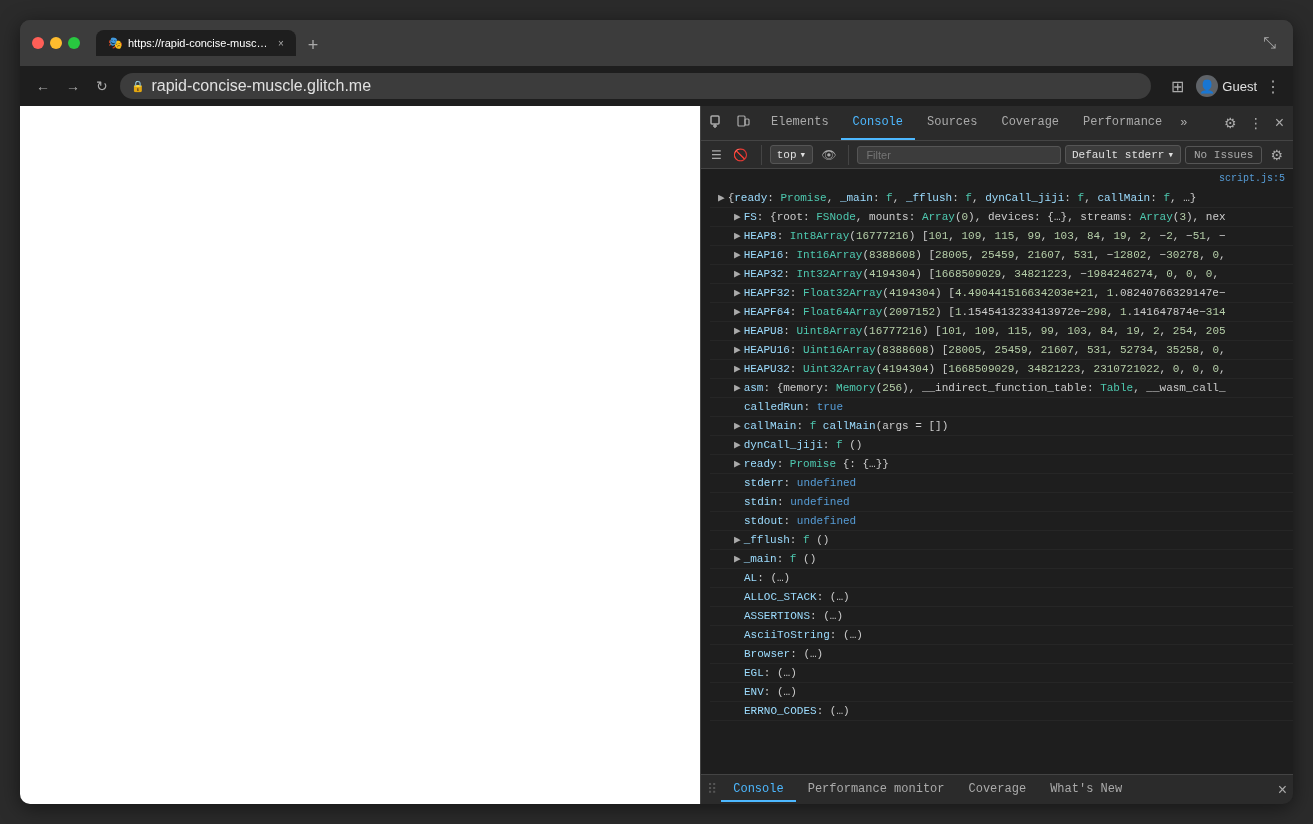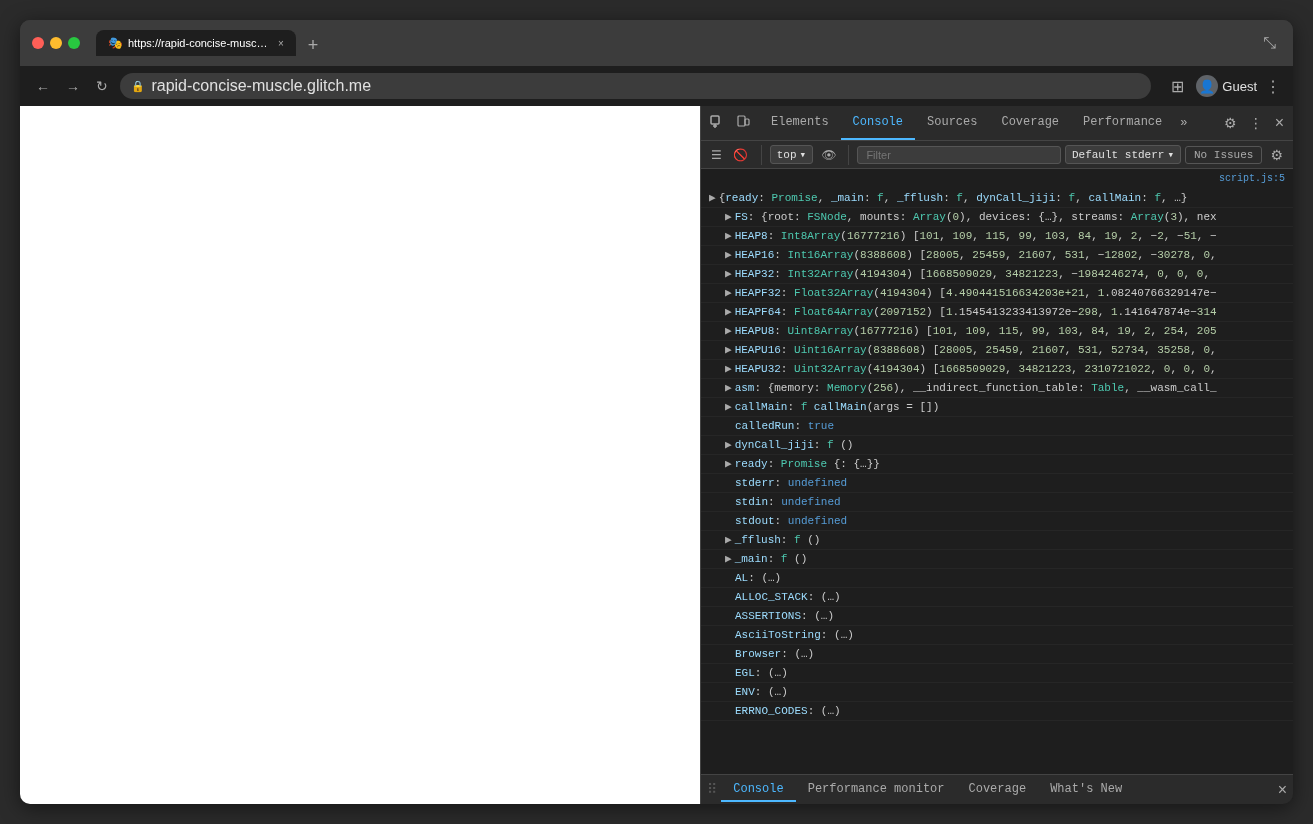--- a/index.html
+++ b/index.html
@@ -320,20 +320,21 @@
       cursor: pointer;
     }
 
     
     .console-output {
       flex: 1;
       overflow-y: auto;
       font-size: 11px;
       line-height: 16px;
       background: #1e1e1e;
+      padding-left: 9px;
     }
     .console-line {
       padding: 1px 8px;
       border-bottom: 1px solid rgba(255,255,255,0.04);
       white-space: nowrap;
       overflow: hidden;
       text-overflow: ellipsis;
     }
 
     .script-ref {
@@ -512,22 +513,22 @@
           <div class="console-line"><span style="display:inline-block;width:16px;"></span><span class="expand-arrow">▶</span><span><span style="color:#9cdcfe">FS</span>: {root: <span style="color:#4ec9b0">FSNode</span>, mounts: <span style="color:#4ec9b0">Array</span>(<span style="color:#b5cea8">0</span>), devices: {…}, streams: <span style="color:#4ec9b0">Array</span>(<span style="color:#b5cea8">3</span>), nex</span></div>
           <div class="console-line"><span style="display:inline-block;width:16px;"></span><span class="expand-arrow">▶</span><span><span style="color:#9cdcfe">HEAP8</span>: <span style="color:#4ec9b0">Int8Array</span>(<span style="color:#b5cea8">16777216</span>) [<span style="color:#b5cea8">101</span>, <span style="color:#b5cea8">109</span>, <span style="color:#b5cea8">115</span>, <span style="color:#b5cea8">99</span>, <span style="color:#b5cea8">103</span>, <span style="color:#b5cea8">84</span>, <span style="color:#b5cea8">19</span>, <span style="color:#b5cea8">2</span>, −<span style="color:#b5cea8">2</span>, −<span style="color:#b5cea8">51</span>, −</span></div>
           <div class="console-line"><span style="display:inline-block;width:16px;"></span><span class="expand-arrow">▶</span><span><span style="color:#9cdcfe">HEAP16</span>: <span style="color:#4ec9b0">Int16Array</span>(<span style="color:#b5cea8">8388608</span>) [<span style="color:#b5cea8">28005</span>, <span style="color:#b5cea8">25459</span>, <span style="color:#b5cea8">21607</span>, <span style="color:#b5cea8">531</span>, −<span style="color:#b5cea8">12802</span>, −<span style="color:#b5cea8">30278</span>, <span style="color:#b5cea8">0</span>,</span></div>
           <div class="console-line"><span style="display:inline-block;width:16px;"></span><span class="expand-arrow">▶</span><span><span style="color:#9cdcfe">HEAP32</span>: <span style="color:#4ec9b0">Int32Array</span>(<span style="color:#b5cea8">4194304</span>) [<span style="color:#b5cea8">1668509029</span>, <span style="color:#b5cea8">34821223</span>, −<span style="color:#b5cea8">1984246274</span>, <span style="color:#b5cea8">0</span>, <span style="color:#b5cea8">0</span>, <span style="color:#b5cea8">0</span>,</span></div>
           <div class="console-line"><span style="display:inline-block;width:16px;"></span><span class="expand-arrow">▶</span><span><span style="color:#9cdcfe">HEAPF32</span>: <span style="color:#4ec9b0">Float32Array</span>(<span style="color:#b5cea8">4194304</span>) [<span style="color:#b5cea8">4.490441516634203e+21</span>, <span style="color:#b5cea8">1</span>.08240766329147e−</span></div>
           <div class="console-line"><span style="display:inline-block;width:16px;"></span><span class="expand-arrow">▶</span><span><span style="color:#9cdcfe">HEAPF64</span>: <span style="color:#4ec9b0">Float64Array</span>(<span style="color:#b5cea8">2097152</span>) [<span style="color:#b5cea8">1</span>.1545413233413972e−<span style="color:#b5cea8">298</span>, <span style="color:#b5cea8">1</span>.141647874e−<span style="color:#b5cea8">314</span></span></div>
           <div class="console-line"><span style="display:inline-block;width:16px;"></span><span class="expand-arrow">▶</span><span><span style="color:#9cdcfe">HEAPU8</span>: <span style="color:#4ec9b0">Uint8Array</span>(<span style="color:#b5cea8">16777216</span>) [<span style="color:#b5cea8">101</span>, <span style="color:#b5cea8">109</span>, <span style="color:#b5cea8">115</span>, <span style="color:#b5cea8">99</span>, <span style="color:#b5cea8">103</span>, <span style="color:#b5cea8">84</span>, <span style="color:#b5cea8">19</span>, <span style="color:#b5cea8">2</span>, <span style="color:#b5cea8">254</span>, <span style="color:#b5cea8">205</span></span></div>
           <div class="console-line"><span style="display:inline-block;width:16px;"></span><span class="expand-arrow">▶</span><span><span style="color:#9cdcfe">HEAPU16</span>: <span style="color:#4ec9b0">Uint16Array</span>(<span style="color:#b5cea8">8388608</span>) [<span style="color:#b5cea8">28005</span>, <span style="color:#b5cea8">25459</span>, <span style="color:#b5cea8">21607</span>, <span style="color:#b5cea8">531</span>, <span style="color:#b5cea8">52734</span>, <span style="color:#b5cea8">35258</span>, <span style="color:#b5cea8">0</span>,</span></div>
           <div class="console-line"><span style="display:inline-block;width:16px;"></span><span class="expand-arrow">▶</span><span><span style="color:#9cdcfe">HEAPU32</span>: <span style="color:#4ec9b0">Uint32Array</span>(<span style="color:#b5cea8">4194304</span>) [<span style="color:#b5cea8">1668509029</span>, <span style="color:#b5cea8">34821223</span>, <span style="color:#b5cea8">2310721022</span>, <span style="color:#b5cea8">0</span>, <span style="color:#b5cea8">0</span>, <span style="color:#b5cea8">0</span>,</span></div>
           <div class="console-line"><span style="display:inline-block;width:16px;"></span><span class="expand-arrow">▶</span><span><span style="color:#9cdcfe">asm</span>: {memory: <span style="color:#4ec9b0">Memory</span>(<span style="color:#b5cea8">256</span>), __indirect_function_table: <span style="color:#4ec9b0">Table</span>, __wasm_call_</span></div>
+          <div class="console-line"><span style="display:inline-block;width:16px;"></span><span style="display:inline-block;width:10px;"></span><span><span style="color:#9cdcfe">calledRun</span>: <span style="color:#569cd6">true</span></span></div>
           <div class="console-line"><span style="display:inline-block;width:16px;"></span><span class="expand-arrow">▶</span><span><span style="color:#9cdcfe">callMain</span>: <span style="color:#4ec9b0">f</span> <span style="color:#9cdcfe">callMain</span>(args = [])</span></div>
-          <div class="console-line"><span style="display:inline-block;width:16px;"></span><span style="display:inline-block;width:10px;"></span><span><span style="color:#9cdcfe">calledRun</span>: <span style="color:#569cd6">true</span></span></div>
           <div class="console-line"><span style="display:inline-block;width:16px;"></span><span class="expand-arrow">▶</span><span><span style="color:#9cdcfe">dynCall_jiji</span>: <span style="color:#4ec9b0">f</span> ()</span></div>
           <div class="console-line"><span style="display:inline-block;width:16px;"></span><span class="expand-arrow">▶</span><span><span style="color:#9cdcfe">ready</span>: <span style="color:#4ec9b0">Promise</span> {<fulfilled>: {…}}</fulfilled></span></div>
           <div class="console-line"><span style="display:inline-block;width:16px;"></span><span style="display:inline-block;width:10px;"></span><span><span style="color:#9cdcfe">stderr</span>: <span style="color:#569cd6">undefined</span></span></div>
           <div class="console-line"><span style="display:inline-block;width:16px;"></span><span style="display:inline-block;width:10px;"></span><span><span style="color:#9cdcfe">stdin</span>: <span style="color:#569cd6">undefined</span></span></div>
           <div class="console-line"><span style="display:inline-block;width:16px;"></span><span style="display:inline-block;width:10px;"></span><span><span style="color:#9cdcfe">stdout</span>: <span style="color:#569cd6">undefined</span></span></div>
           <div class="console-line"><span style="display:inline-block;width:16px;"></span><span class="expand-arrow">▶</span><span><span style="color:#9cdcfe">_fflush</span>: <span style="color:#4ec9b0">f</span> ()</span></div>
           <div class="console-line"><span style="display:inline-block;width:16px;"></span><span class="expand-arrow">▶</span><span><span style="color:#9cdcfe">_main</span>: <span style="color:#4ec9b0">f</span> ()</span></div>
           <div class="console-line"><span style="display:inline-block;width:16px;"></span><span style="display:inline-block;width:10px;"></span><span><span style="color:#9cdcfe">AL</span>: (…)</span></div>
           <div class="console-line"><span style="display:inline-block;width:16px;"></span><span style="display:inline-block;width:10px;"></span><span><span style="color:#9cdcfe">ALLOC_STACK</span>: (…)</span></div>
           <div class="console-line"><span style="display:inline-block;width:16px;"></span><span style="display:inline-block;width:10px;"></span><span><span style="color:#9cdcfe">ASSERTIONS</span>: (…)</span></div>

